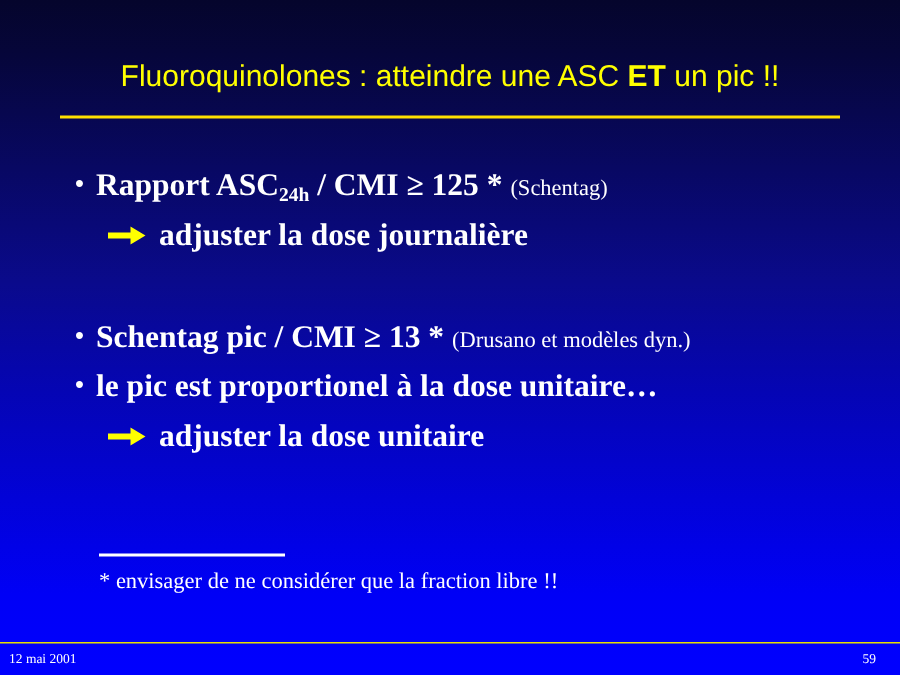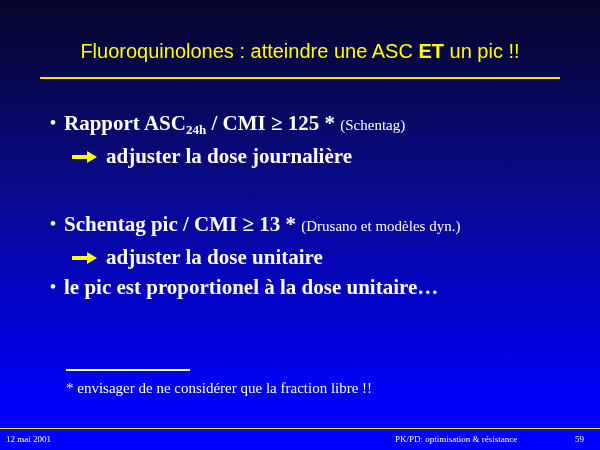--- a/index.html
+++ b/index.html
@@ -213,39 +213,38 @@
     </div>
 
     <div class="gap"></div>
 
     <div class="blk">
 
       <div class="line bullet">
         <span class="txt"><span>Schentag pic / CMI </span><sub></sub><span>≥  13 * </span><span class="note">(Drusano et modèles dyn.)</span></span>
       </div>
 
+      <div class="line bullet">
+        <span class="txt"><span>le pic est proportionel à la dose unitaire…</span><sub></sub><span></span><span class="note"></span></span>
+      </div>
+
       <div class="line arrow">
         <svg class="arrow-ico" viewBox="0 0 26 14">
           <path d="M0 5 L15 5 L15 1 L25 7 L15 13 L15 9 L0 9 Z" fill="#ffff00"></path>
         </svg>
         <span class="txt">adjuster la dose unitaire</span>
       </div>
 
-      <div class="line bullet">
-        <span class="txt"><span>le pic est proportionel à la dose unitaire…</span><sub></sub><span></span><span class="note"></span></span>
-      </div>
-
     </div>
   </div>
 
   <div class="footnote-wrap">
     <div class="footnote-rule"></div>
     <div class="footnote">* envisager de ne considérer que la fraction libre !!</div>
   </div>
 
   <div class="footer-rule"></div>
   <div class="footer">
     <span class="footer-date">12 mai 2001</span>
-    <span class="footer-center">PK/PD: optimisation &amp; résistance</span>
     <span class="footer-page">59</span>
   </div>
 
 </div>
 
 </body></html>

